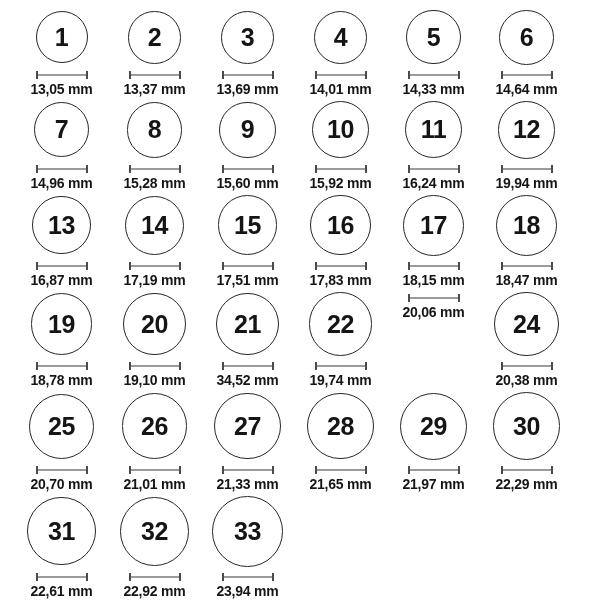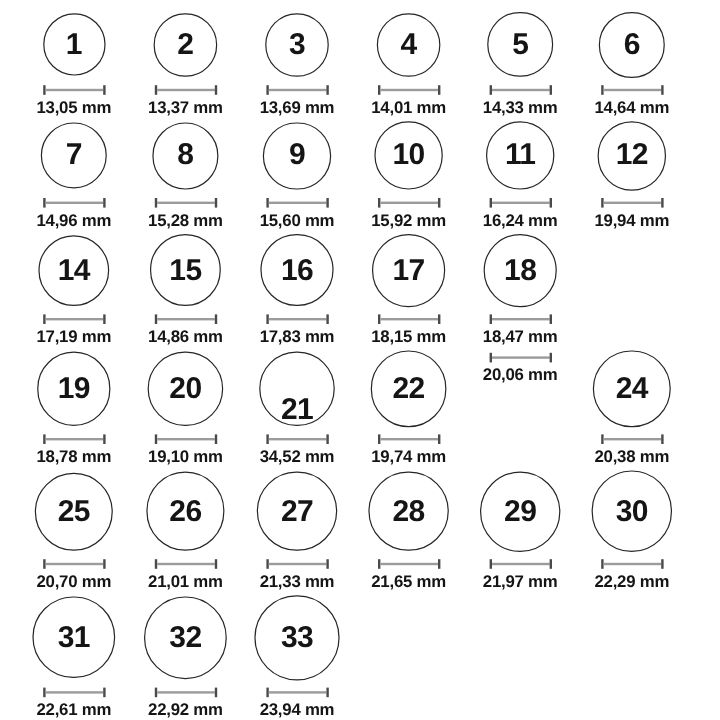--- a/index.html
+++ b/index.html
@@ -241,20 +241,33 @@
     </div>
     <div class="measure">
       <span class="tick"></span>
       <span class="mline"></span>
       <span class="tick"></span>
     </div>
     <div class="label">19,94 mm</div>
   </div>
 </div>
     <div class="row" style="--zone-h: 65.214px;">
+  <div class="cell">
+    <div class="circle-zone">
+      <div class="circle" style="width: 58.494px; height: 58.494px;">
+        <span class="num">13</span>
+      </div>
+    </div>
+    <div class="measure">
+      <span class="tick"></span>
+      <span class="mline"></span>
+      <span class="tick"></span>
+    </div>
+    <div class="label">16,87 mm</div>
+  </div>
 
   <div class="cell">
     <div class="circle-zone">
       <div class="circle" style="width: 59.038px; height: 59.038px;">
         <span class="num">14</span>
       </div>
     </div>
     <div class="measure">
       <span class="tick"></span>
       <span class="mline"></span>
@@ -267,21 +280,21 @@
     <div class="circle-zone">
       <div class="circle" style="width: 59.582px; height: 59.582px;">
         <span class="num">15</span>
       </div>
     </div>
     <div class="measure">
       <span class="tick"></span>
       <span class="mline"></span>
       <span class="tick"></span>
     </div>
-    <div class="label">14,86 mm</div>
+    <div class="label">17,51 mm</div>
   </div>
 
   <div class="cell">
     <div class="circle-zone">
       <div class="circle" style="width: 60.126px; height: 60.126px;">
         <span class="num">16</span>
       </div>
     </div>
     <div class="measure">
       <span class="tick"></span>
@@ -343,21 +356,21 @@
     <div class="measure">
       <span class="tick"></span>
       <span class="mline"></span>
       <span class="tick"></span>
     </div>
     <div class="label">19,10 mm</div>
   </div>
 
   <div class="cell">
     <div class="circle-zone">
-      <div class="circle" style="width: 62.829px; height: 62.829px; align-items: flex-end;">
+      <div class="circle" style="width: 62.829px; height: 62.829px;">
         <span class="num">21</span>
       </div>
     </div>
     <div class="measure">
       <span class="tick"></span>
       <span class="mline"></span>
       <span class="tick"></span>
     </div>
     <div class="label">34,52 mm</div>
   </div>

